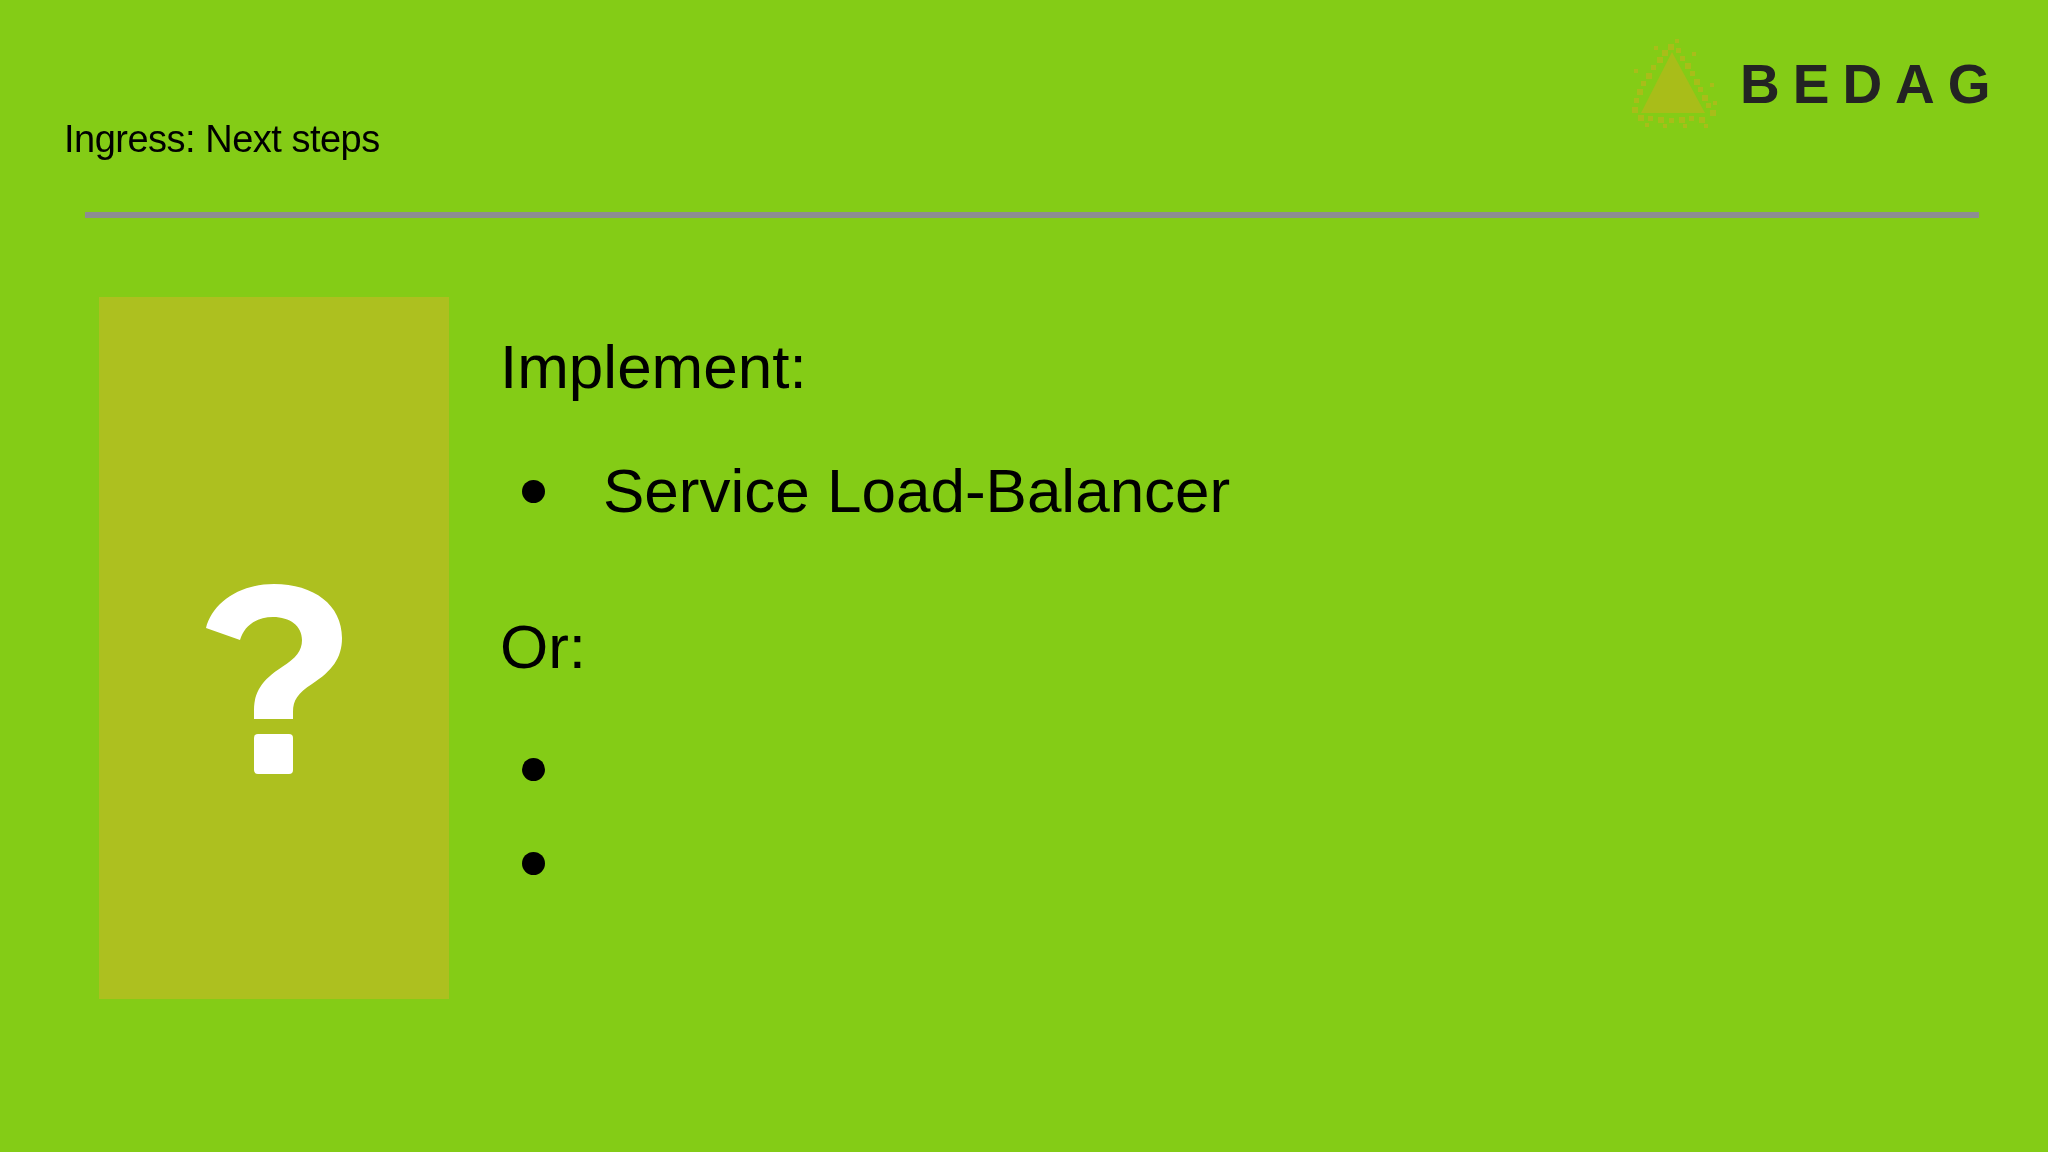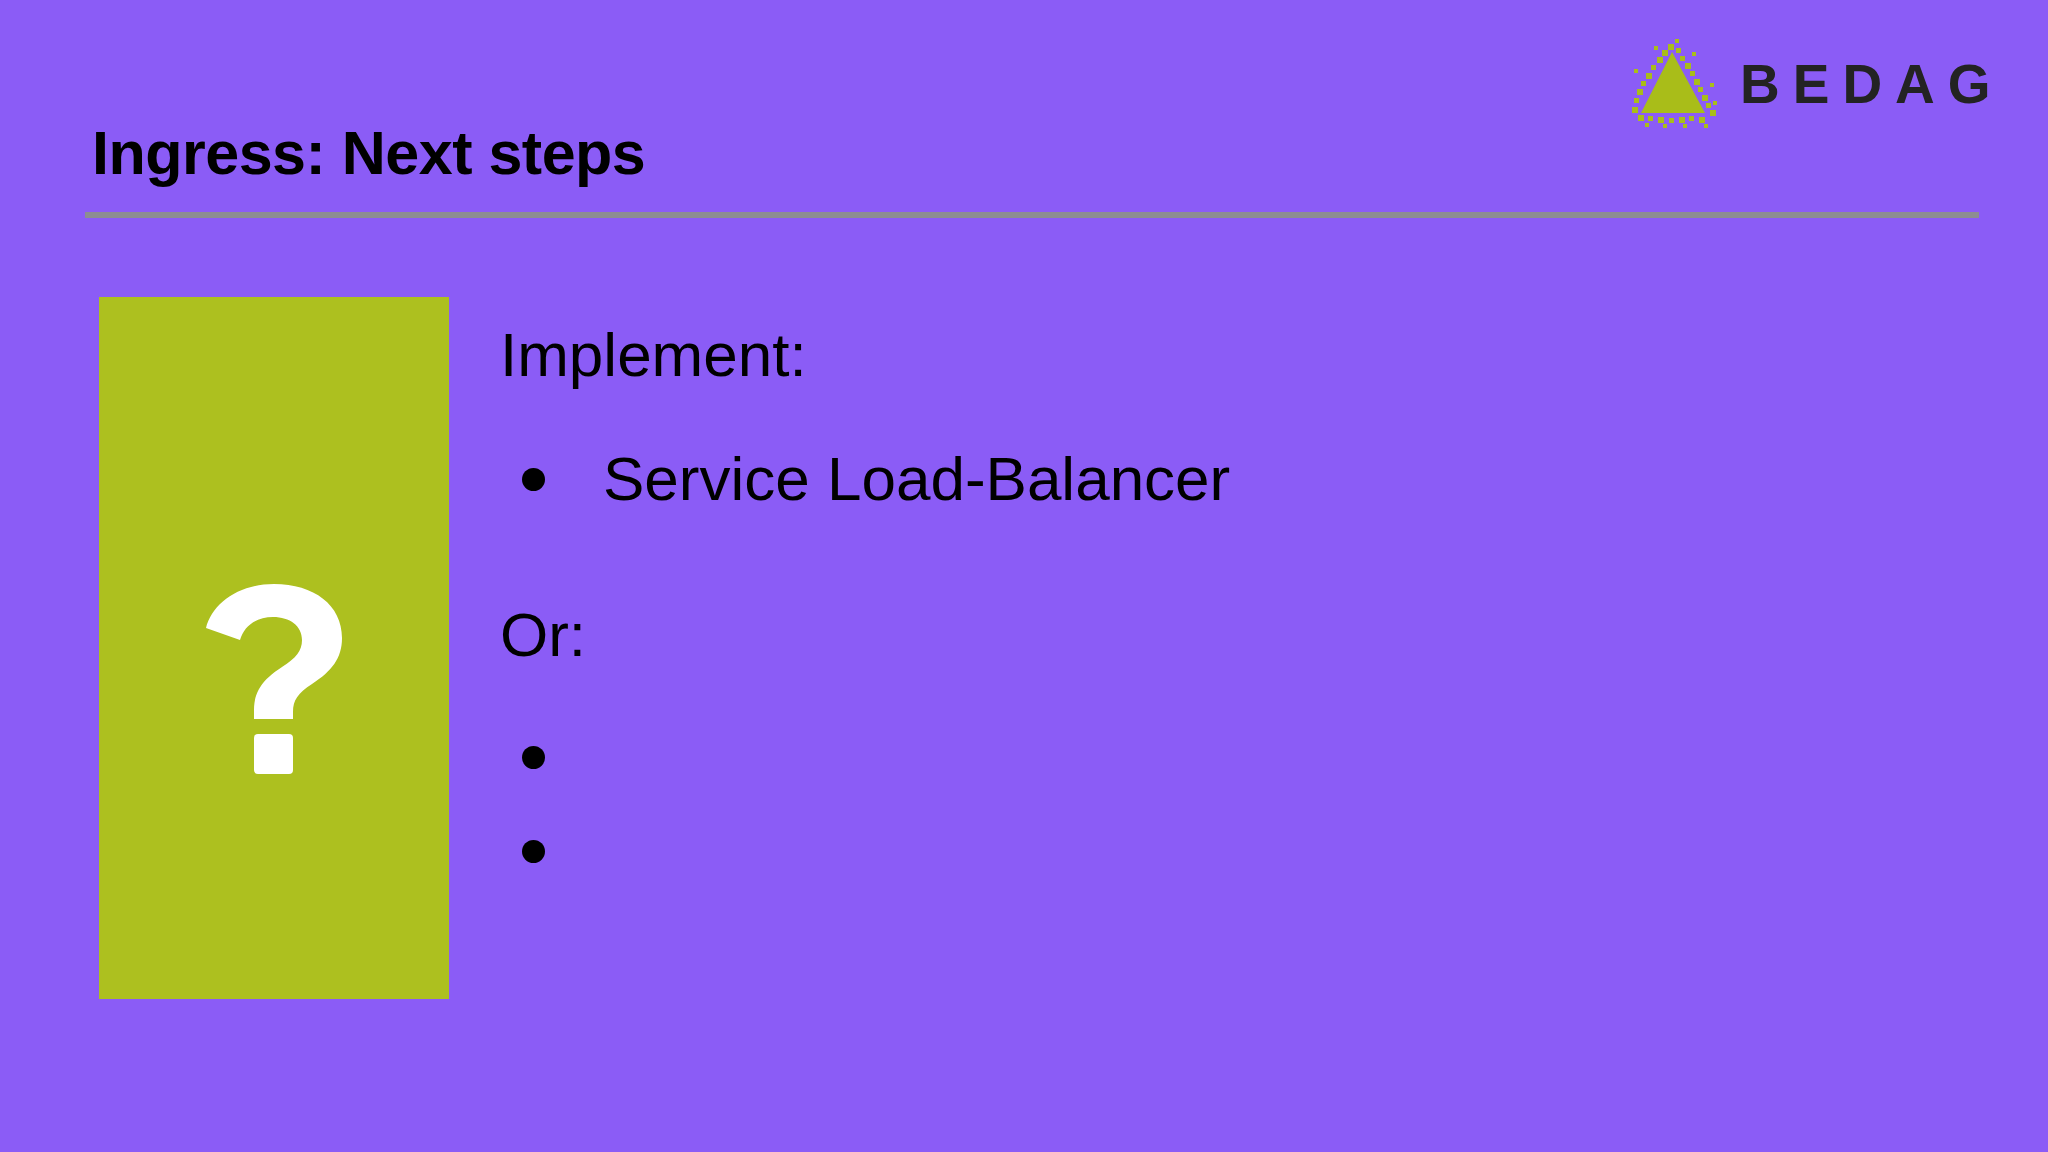--- a/index.html
+++ b/index.html
@@ -12,21 +12,21 @@
     height: 1152px;
     position: relative;
     overflow: hidden;
     font-family: "Liberation Sans", sans-serif;
     -webkit-font-smoothing: antialiased;
   }
 
   .slide {
     position: absolute;
     inset: 0;
-    background: #8b5cf6;
+    background: #84cc16;
   }
 
   
   .logo {
     position: absolute;
     top: 34px;
     left: 1632px;
     width: 390px;
     height: 100px;
     display: flex;
@@ -46,24 +46,24 @@
     font-weight: 700;
     letter-spacing: 13px;
     color: #232323;
     line-height: 1;
     white-space: nowrap;
   }
 
   
   .title {
     position: absolute;
-    left: 92px;
+    left: 64px;
     top: 118px;
-    font-size: 61px;
-    font-weight: 700;
+    font-size: 38px;
+    font-weight: 400;
     color: #000000;
     letter-spacing: -0.5px;
     white-space: nowrap;
     line-height: 1.15;
   }
   .title-rule {
     position: absolute;
     left: 85px;
     top: 212px;
     width: 1894px;
@@ -89,21 +89,21 @@
     display: flex;
     align-items: center;
     justify-content: center;
   }
   .qmark svg { display: block; }
 
   
   .content {
     position: absolute;
     left: 500px;
-    top: 324px;
+    top: 336px;
     width: 1480px;
     color: #000000;
   }
   .lead {
     font-size: 62px;
     line-height: 1;
     color: #000000;
     white-space: nowrap;
   }
   .lead.lead-or {

